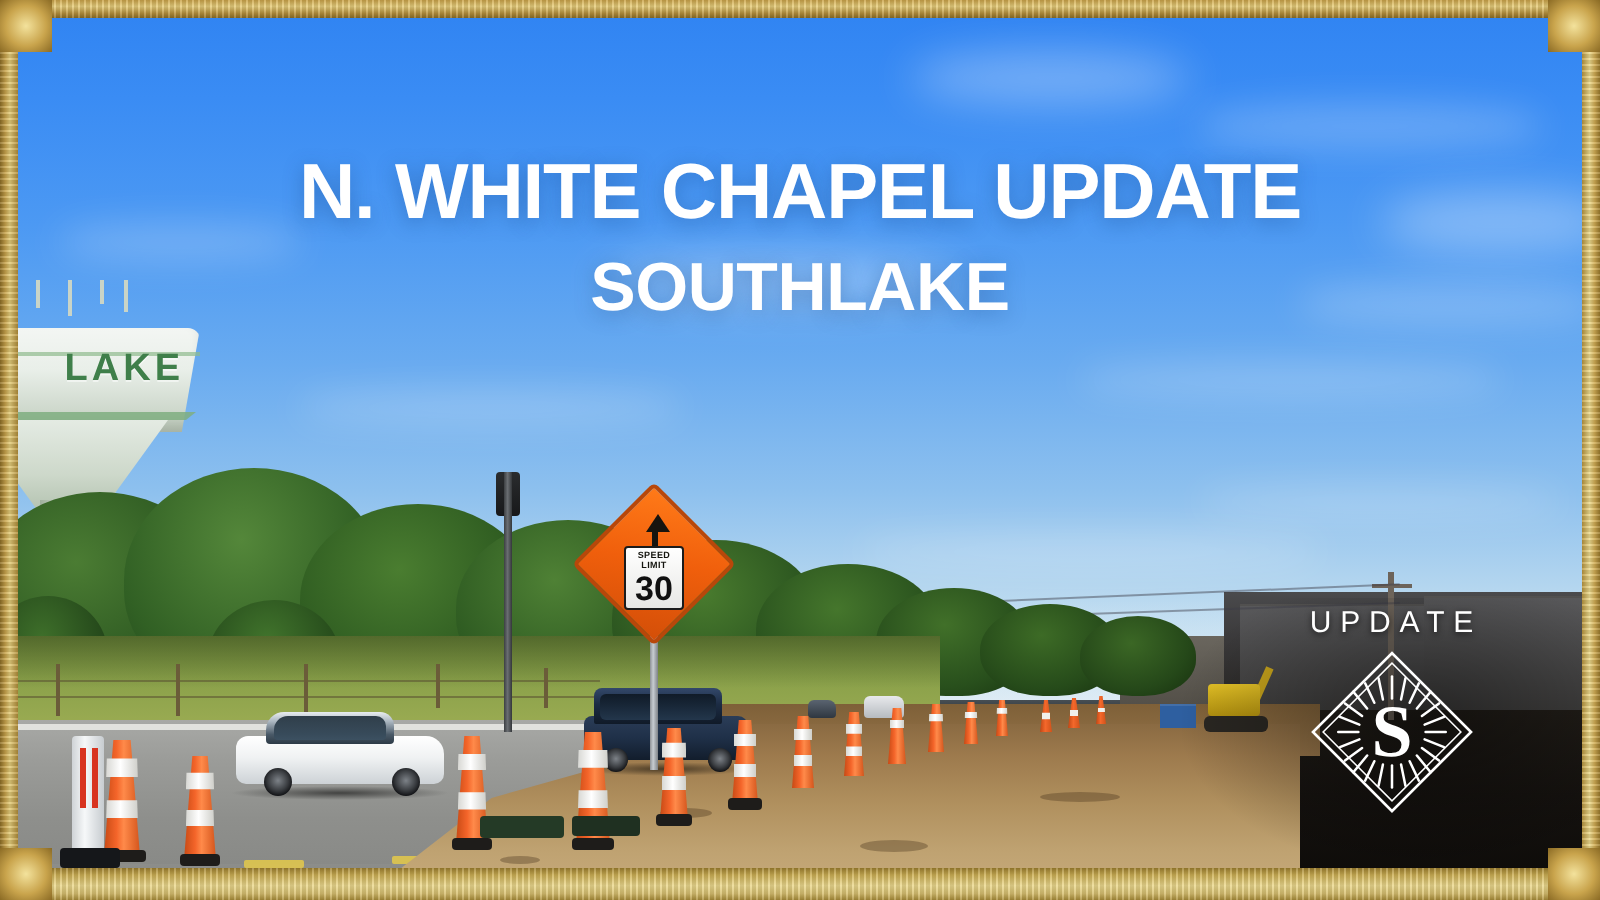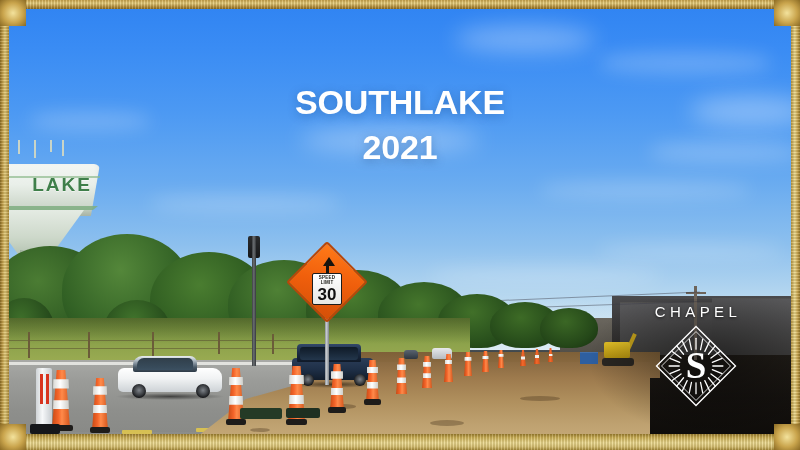--- a/index.html
+++ b/index.html
@@ -539,26 +539,26 @@
     <div class="delin-base" style="left:30px; top:424px; width:30px; height:10px;"></div>
 
     <div class="delin-base" style="left:240px; top:408px; width:42px; height:11px; background:#243a26;"></div>
     <div class="delin-base" style="left:286px; top:408px; width:34px; height:10px; background:#1f3021;"></div>
 
   </div>
 
   <div class="logo-scrim"></div>
 
   <div class="titleblock">
+    <div class="t-line1">N. WHITE CHAPEL UPDATE</div>
     <div class="t-line2">SOUTHLAKE</div>
-    <div class="t-line3">2021</div>
   </div>
 
   <div class="logo">
-    <div class="logo-connect">CHAPEL</div>
+    <div class="logo-connect">UPDATE</div>
 
     <div class="emblem">
       <svg width="84" height="84" viewBox="0 0 100 100">
         <g stroke="#ffffff" fill="none">
           <rect x="50" y="3" width="66.5" height="66.5" transform="rotate(45 50 3)" stroke-width="1.6"></rect>
           <rect x="50" y="9" width="58" height="58" transform="rotate(45 50 9)" stroke-width="0.9"></rect>
         </g>
         <g stroke="#ffffff" stroke-width="1.5" stroke-linecap="round">
           <line x1="50" y1="17" x2="50" y2="30"></line>
           <line x1="58" y1="18" x2="55.4" y2="30.6"></line>

